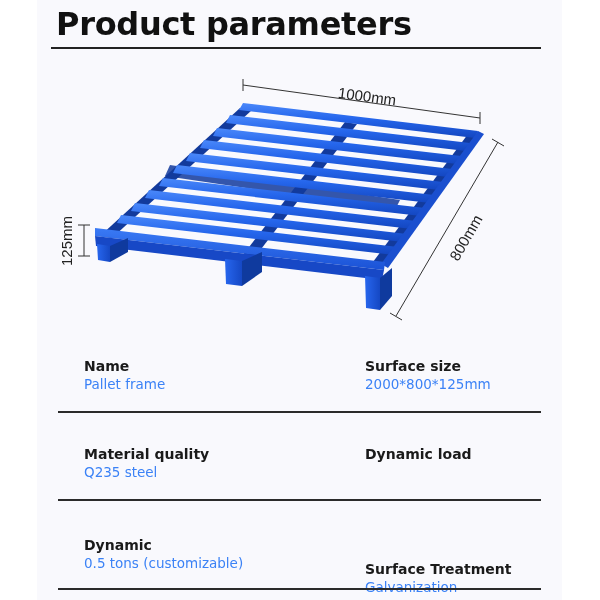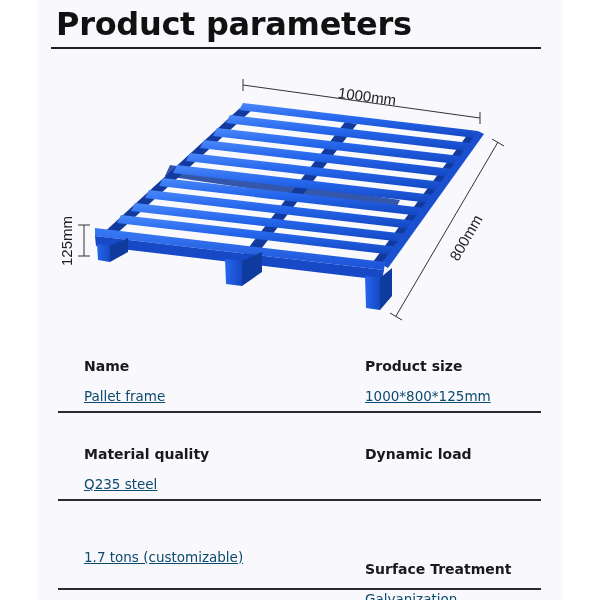--- a/index.html
+++ b/index.html
@@ -14,21 +14,21 @@
     position: absolute; left: 56px; top: 4px; font-size: 32px; font-weight: bold; color: #111111;
     letter-spacing: -0.3px; margin: 0; line-height: 40px;
   }
   .title-rule {
     position: absolute; left: 51px; top: 47px; width: 490px; height: 2px; background: #222222;
   }
   .product-figure { position: absolute; left: 0; top: 0; width: 600px; height: 340px; }
   .dim-label { font-family: "Liberation Sans", sans-serif; font-size: 15px; fill: #222222; }
   .spec-cell { position: absolute; }
   .spec-label { font-size: 14px; font-weight: bold; color: #1a1a1a; line-height: 18px; white-space: nowrap; }
-  .spec-value { font-size: 13.5px; color: #0c4a6e; line-height: 18px; margin-top: 12px; white-space: nowrap; text-decoration: underline; }
+  .spec-value { font-size: 13.5px; color: #3b82f6; line-height: 18px; margin-top: 0; white-space: nowrap; }
   .divider { position: absolute; left: 58px; width: 483px; height: 2px; background: #2b2b2b; }
 </style>
 </head>
 <body>
 
 <div class="panel"></div>
 
 <h1 class="title">Product parameters</h1>
 <div class="title-rule"></div>
 
@@ -112,35 +112,36 @@
   </g>
 </svg>
 
 <div>
 
   <div class="spec-cell" style="left:84px; top:357px;">
     <div class="spec-label">Name</div>
     <div class="spec-value">Pallet frame</div>
   </div>
   <div class="spec-cell" style="left:365px; top:357px;">
-    <div class="spec-label">Product size</div>
-    <div class="spec-value">1000*800*125mm</div>
+    <div class="spec-label">Surface size</div>
+    <div class="spec-value">2000*800*125mm</div>
   </div>
   <div class="divider" style="top:411px;"></div>
 
   <div class="spec-cell" style="left:84px; top:445px;">
     <div class="spec-label">Material quality</div>
     <div class="spec-value">Q235 steel</div>
   </div>
   <div class="spec-cell" style="left:365px; top:445px;">
     <div class="spec-label">Dynamic load</div>
   </div>
   <div class="divider" style="top:499px;"></div>
 
   <div class="spec-cell" style="left:84px; top:536px;">
-    <div class="spec-value">1.7 tons (customizable)</div>
+    <div class="spec-label">Dynamic</div>
+    <div class="spec-value">0.5 tons (customizable)</div>
   </div>
   <div class="spec-cell" style="left:365px; top:560px;">
     <div class="spec-label">Surface Treatment</div>
     <div class="spec-value">Galvanization</div>
   </div>
   <div class="divider" style="top:588px;"></div>
 </div>
 
 </body></html>

